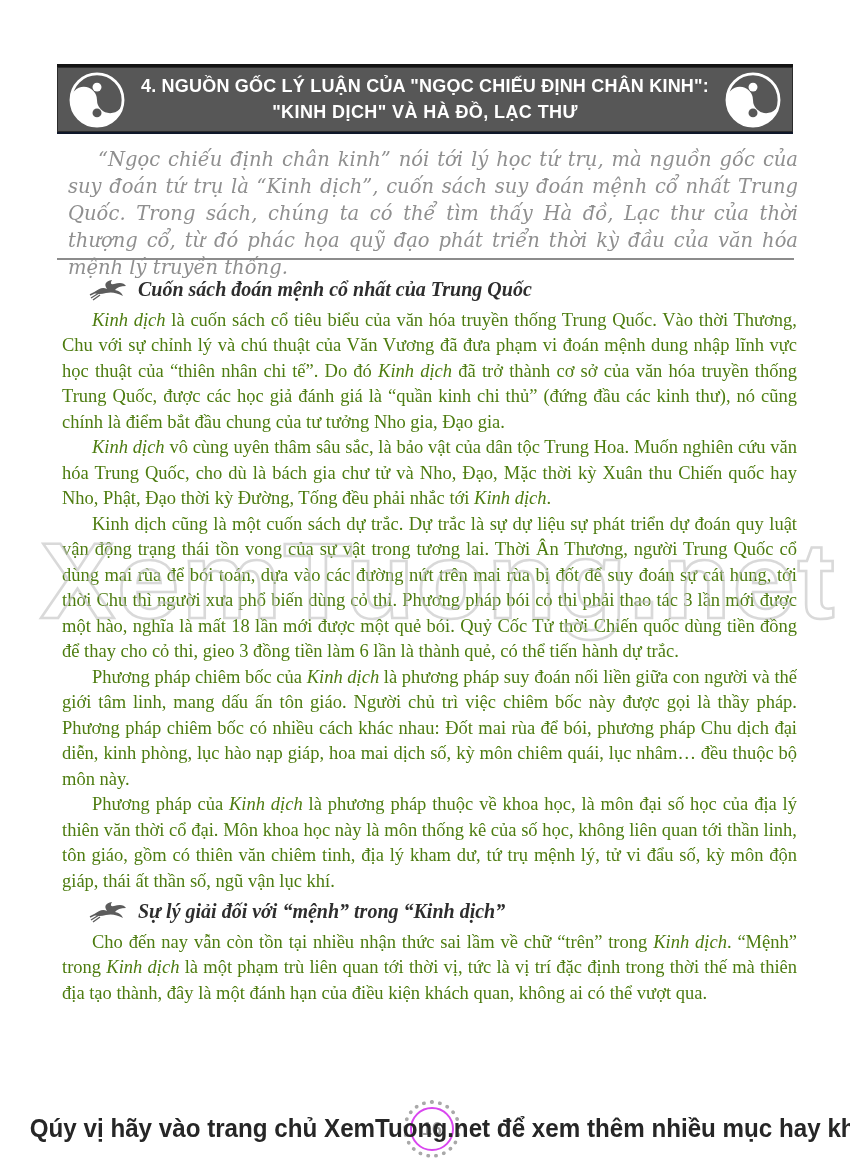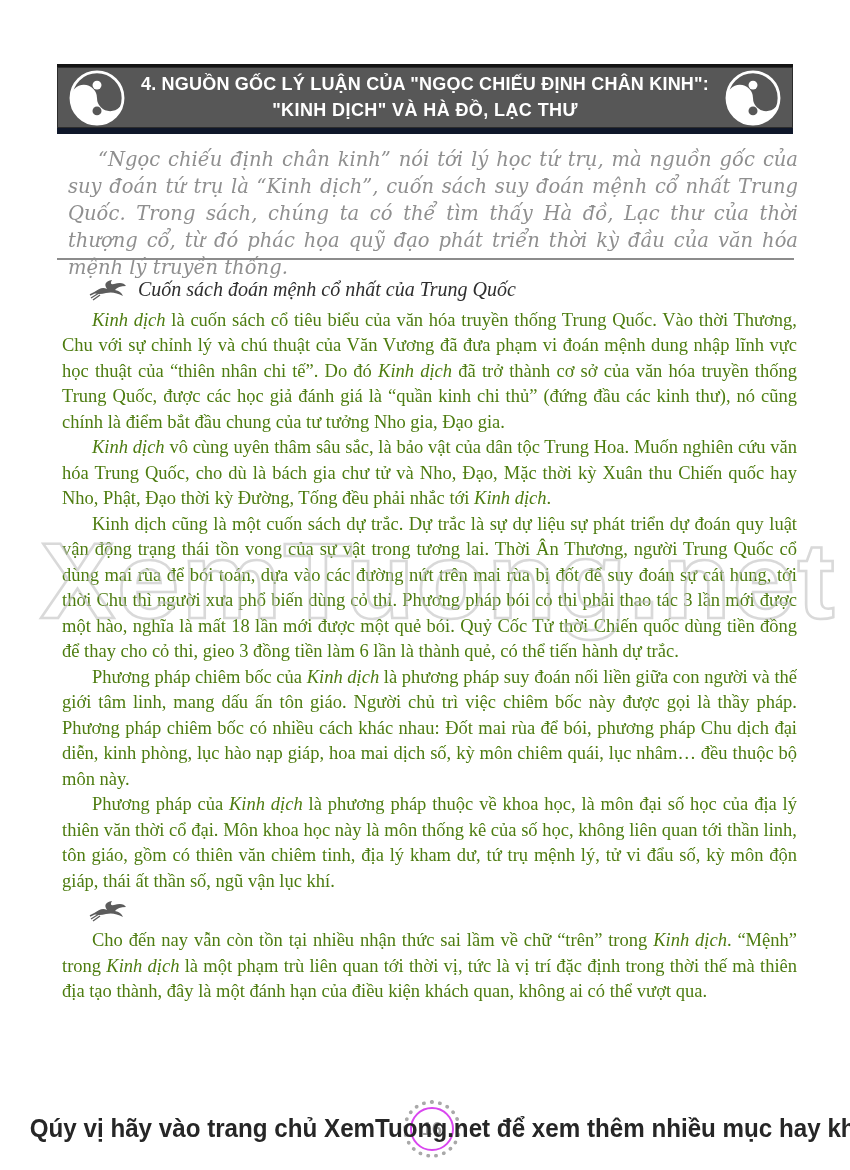--- a/index.html
+++ b/index.html
@@ -4,21 +4,21 @@
 <style>
   html,body{margin:0;padding:0;background:#e8e8e8;}
   .page{
     position:relative; width:850px; height:1170px; margin:0 auto;
     background:#ffffff; overflow:hidden;
     font-family:"Liberation Serif", serif; color:#3b3b3b;
   }
   
   .banner{
     position:absolute; left:57px; top:64px; width:736px; height:70px;
-    background:#575757; border-top:3px solid #141414; border-bottom:6px solid #0f172a;
+    background:#575757; border-top:3px solid #141414; border-bottom:2px solid #0f172a;
     box-shadow:inset 0 0 0 1px #2c2c2c;
     box-sizing:border-box;
     display:flex; align-items:center; justify-content:space-between;
     padding:0 12px;
   }
   .yinyang{width:56px; height:56px; flex:0 0 auto;}
   .banner-titles{
     flex:1; display:flex; flex-direction:column; align-items:center; justify-content:center;
     gap:5px; padding:0 6px;
     font-family:"Liberation Sans", sans-serif; font-weight:bold;
@@ -41,21 +41,21 @@
   .article{
     position:absolute; left:62px; right:53px; top:272px; bottom:64px;
     overflow:hidden;
     font-size:18.5px; line-height:25.5px; text-align:justify;
   }
   .article p{margin:0; text-indent:30px; color:#4d7c0f;font-family:Liberation Serif, serif;}
   .article p i{font-style:italic;}
   .heading{
     display:flex; align-items:center; gap:10px;
     margin:5px 0 5px 26px;
-    font-weight:normal; font-style:italic; font-size:20px; color:#2e2e2e;
+    font-weight:bold; font-style:italic; font-size:20px; color:#2e2e2e;
   }
   .heading .ornament{flex:0 0 auto; width:40px; height:24px;}
   
   .watermark{
     position:absolute; left:40px; top:518px; z-index:5;
     font-family:"Liberation Sans", sans-serif; font-weight:bold;
     font-size:108px; letter-spacing:2px; white-space:nowrap;
     color:transparent; -webkit-text-stroke:2.5px #c2c2c2;
     opacity:.62; transform:scaleX(1.04); transform-origin:left center;
     pointer-events:none;
@@ -128,20 +128,21 @@
     <p><i>Kinh dịch</i><span> vô cùng uyên thâm sâu sắc, là bảo vật của dân tộc Trung Hoa. Muốn nghiên cứu văn hóa Trung Quốc, cho dù là bách gia chư tử và Nho, Đạo, Mặc thời kỳ Xuân thu Chiến quốc hay Nho, Phật, Đạo thời kỳ Đường, Tống đều phải nhắc tới </span><i>Kinh dịch</i><span>.</span></p>
     <p><span>Kinh dịch cũng là một cuốn sách dự trắc. Dự trắc là sự dự liệu sự phát triển dự đoán quy luật vận động trạng thái tồn vong của sự vật trong tương lai. Thời Ân Thương, người Trung Quốc cổ dùng mai rùa để bói toán, dựa vào các đường nứt trên mai rùa bị đốt để suy đoán sự cát hung, tới thời Chu thì người xưa phổ biến dùng cỏ thi. Phương pháp bói cỏ thi phải thao tác 3 lần mới được một hào, nghĩa là mất 18 lần mới được một quẻ bói. Quỷ Cốc Tử thời Chiến quốc dùng tiền đồng để thay cho cỏ thi, gieo 3 đồng tiền làm 6 lần là thành quẻ, có thể tiến hành dự trắc.</span></p>
     <p><span>Phương pháp chiêm bốc của </span><i>Kinh dịch</i><span> là phương pháp suy đoán nối liền giữa con người và thế giới tâm linh, mang dấu ấn tôn giáo. Người chủ trì việc chiêm bốc này được gọi là thầy pháp. Phương pháp chiêm bốc có nhiều cách khác nhau: Đốt mai rùa để bói, phương pháp Chu dịch đại diễn, kinh phòng, lục hào nạp giáp, hoa mai dịch số, kỳ môn chiêm quái, lục nhâm… đều thuộc bộ môn này.</span></p>
     <p><span>Phương pháp của </span><i>Kinh dịch</i><span> là phương pháp thuộc về khoa học, là môn đại số học của địa lý thiên văn thời cổ đại. Môn khoa học này là môn thống kê của số học, không liên quan tới thần linh, tôn giáo, gồm có thiên văn chiêm tinh, địa lý kham dư, tứ trụ mệnh lý, tử vi đẩu số, kỳ môn độn giáp, thái ất thần số, ngũ vận lục khí.</span></p>
 
     <div class="heading">
       <svg class="ornament" viewBox="0 0 40 24" aria-hidden="true">
         <path d="M6 15 Q13 8 19 11 Q14 4 24 2 Q21 7 26 6 Q35 3 38 8 Q30 8 27 12 Q33 13 35 18 Q26 13 18 15 Q11 17 6 15 Z" fill="#5c5c5c"></path>
         <path d="M2 17 L10 13 M3 20 L11 15 M5 22 L12 17" stroke="#5c5c5c" stroke-width="1.4" fill="none"></path>
       </svg>
+      <span>Sự lý giải đối với “mệnh” trong “Kinh dịch”</span>
     </div>
 
     <p><span>Cho đến nay vẫn còn tồn tại nhiều nhận thức sai lầm về chữ “trên” trong </span><i>Kinh dịch</i><span>. “Mệnh” trong </span><i>Kinh dịch</i><span> là một phạm trù liên quan tới thời vị, tức là vị trí đặc định trong thời thế mà thiên địa tạo thành, đây là một đánh hạn của điều kiện khách quan, không ai có thể vượt qua.</span></p>
   </div>
 
   <div class="watermark">XemTuong.net</div>
 
   <div class="page-badge">
     <div class="page-badge-inner">16</div>
   </div>

